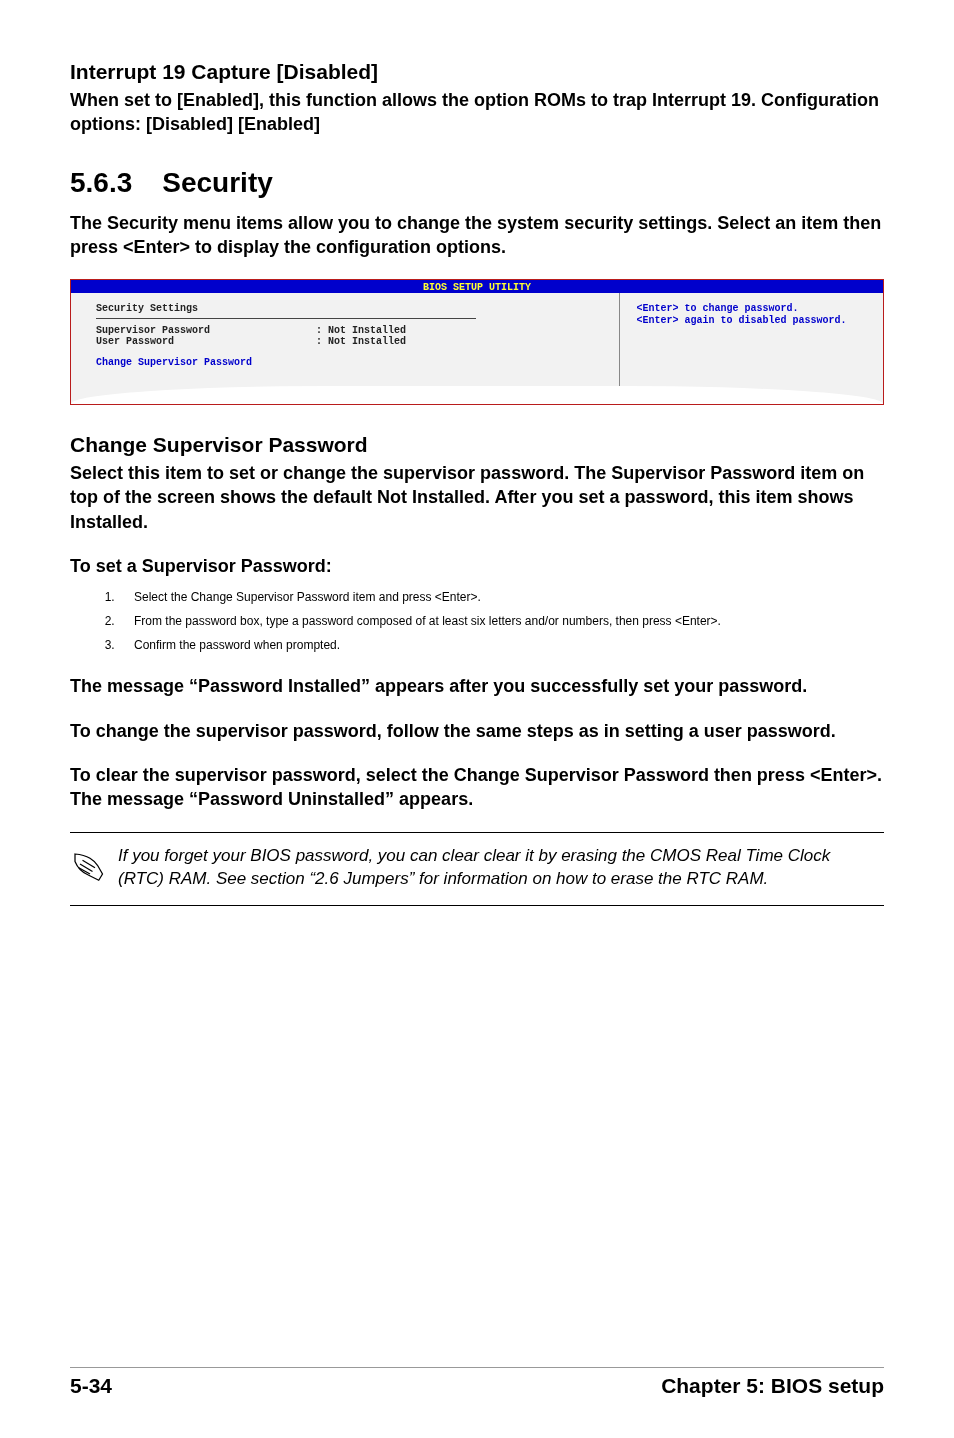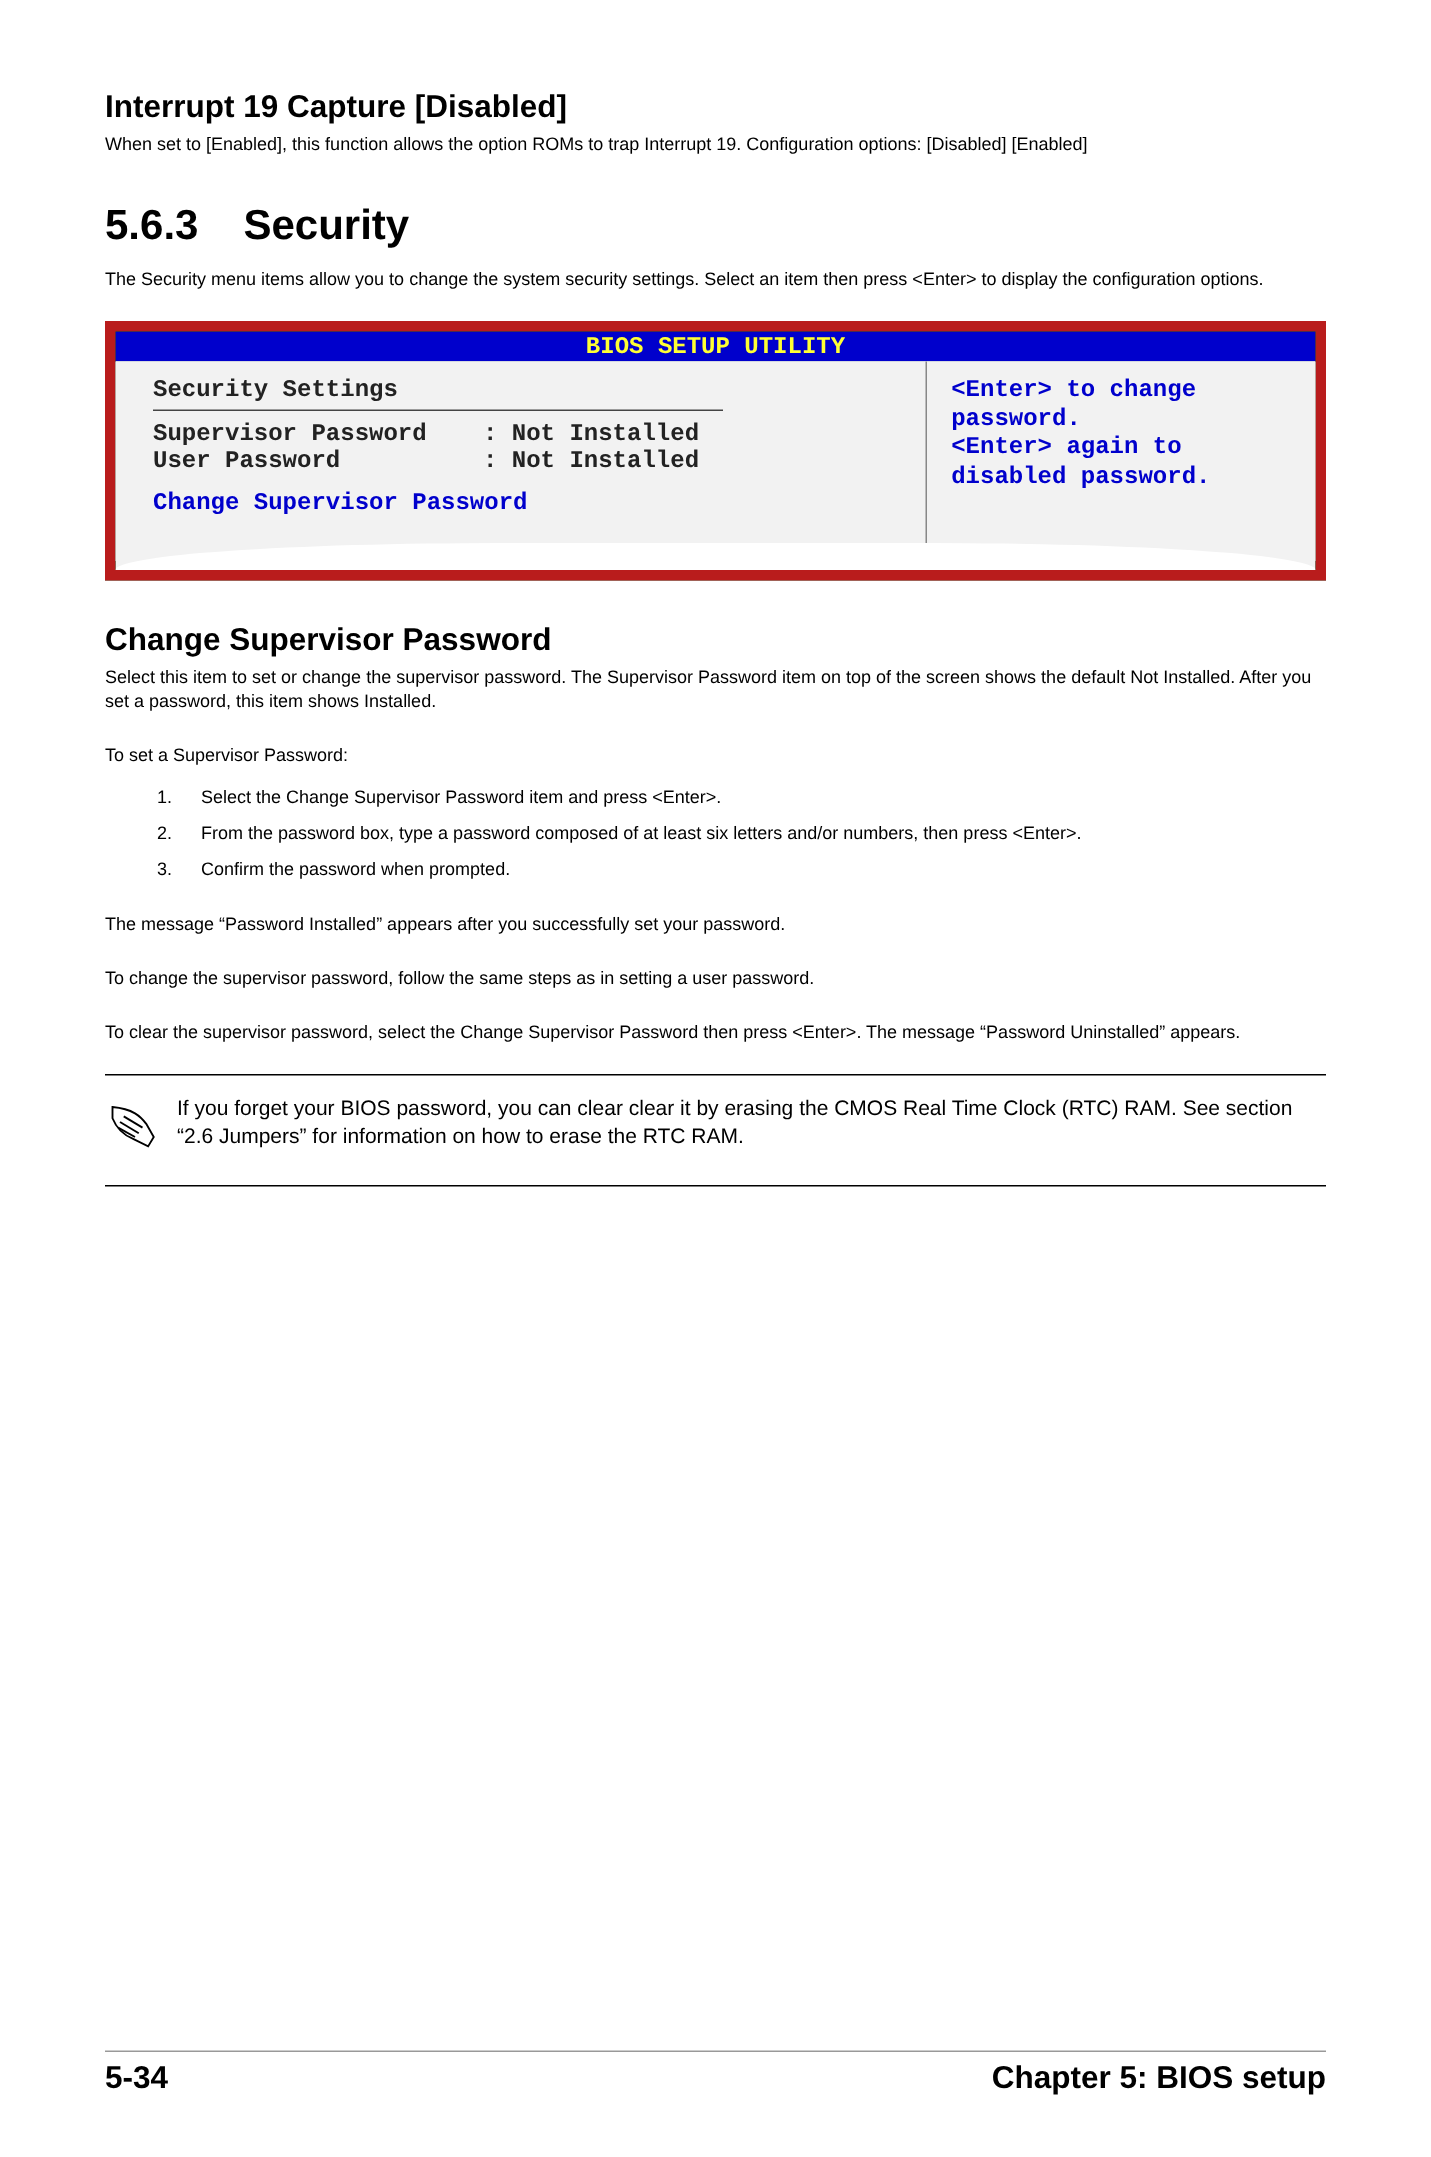--- a/index.html
+++ b/index.html
@@ -15,39 +15,40 @@
       padding: 60px 70px 40px 70px;
       min-height: 1438px;
       position: relative;
     }
     .h3 {
       font-size: 21px;
       font-weight: bold;
       margin-bottom: 4px;
     }
     .body-text {
-      font-size: 12px;
+      font-size: 18px;
       line-height: 1.35;
       margin-bottom: 20px;
+      font-weight: bold;
     }
     .h2 {
       font-size: 28px;
       font-weight: bold;
       margin-top: 30px;
       margin-bottom: 12px;
     }
     .h2 .num {
       margin-right: 30px;
     }
     .bios-box {
-      border: 7px solid #b91c1c;
+      border: 1px solid #b91c1c;
       margin: 18px 0 28px 0;
-      background: #14532d;
+      background: #1d4ed8;
       font-family: "Courier New", monospace;
-      font-size: 16px;
+      font-size: 10px;
       position: relative;
       overflow: hidden;
     }
     .bios-header {
       background: #0000cc;
       color: #ffff33;
       text-align: center;
       font-weight: bold;
       padding: 2px 0 0 0;
       line-height: 1.1;
@@ -131,22 +132,23 @@
     .note-icon {
       width: 48px;
       flex-shrink: 0;
       padding: 4px 8px 0 0;
     }
     .note-icon svg {
       width: 40px;
       height: 40px;
     }
     .note-text {
-      font-size: 14px;
+      font-size: 17px;
       line-height: 1.35;
+      font-style: italic;
     }
     .footer {
       position: absolute;
       bottom: 40px;
       left: 70px;
       right: 70px;
       border-top: 1px solid #999;
       padding-top: 6px;
       display: flex;
       justify-content: space-between;

